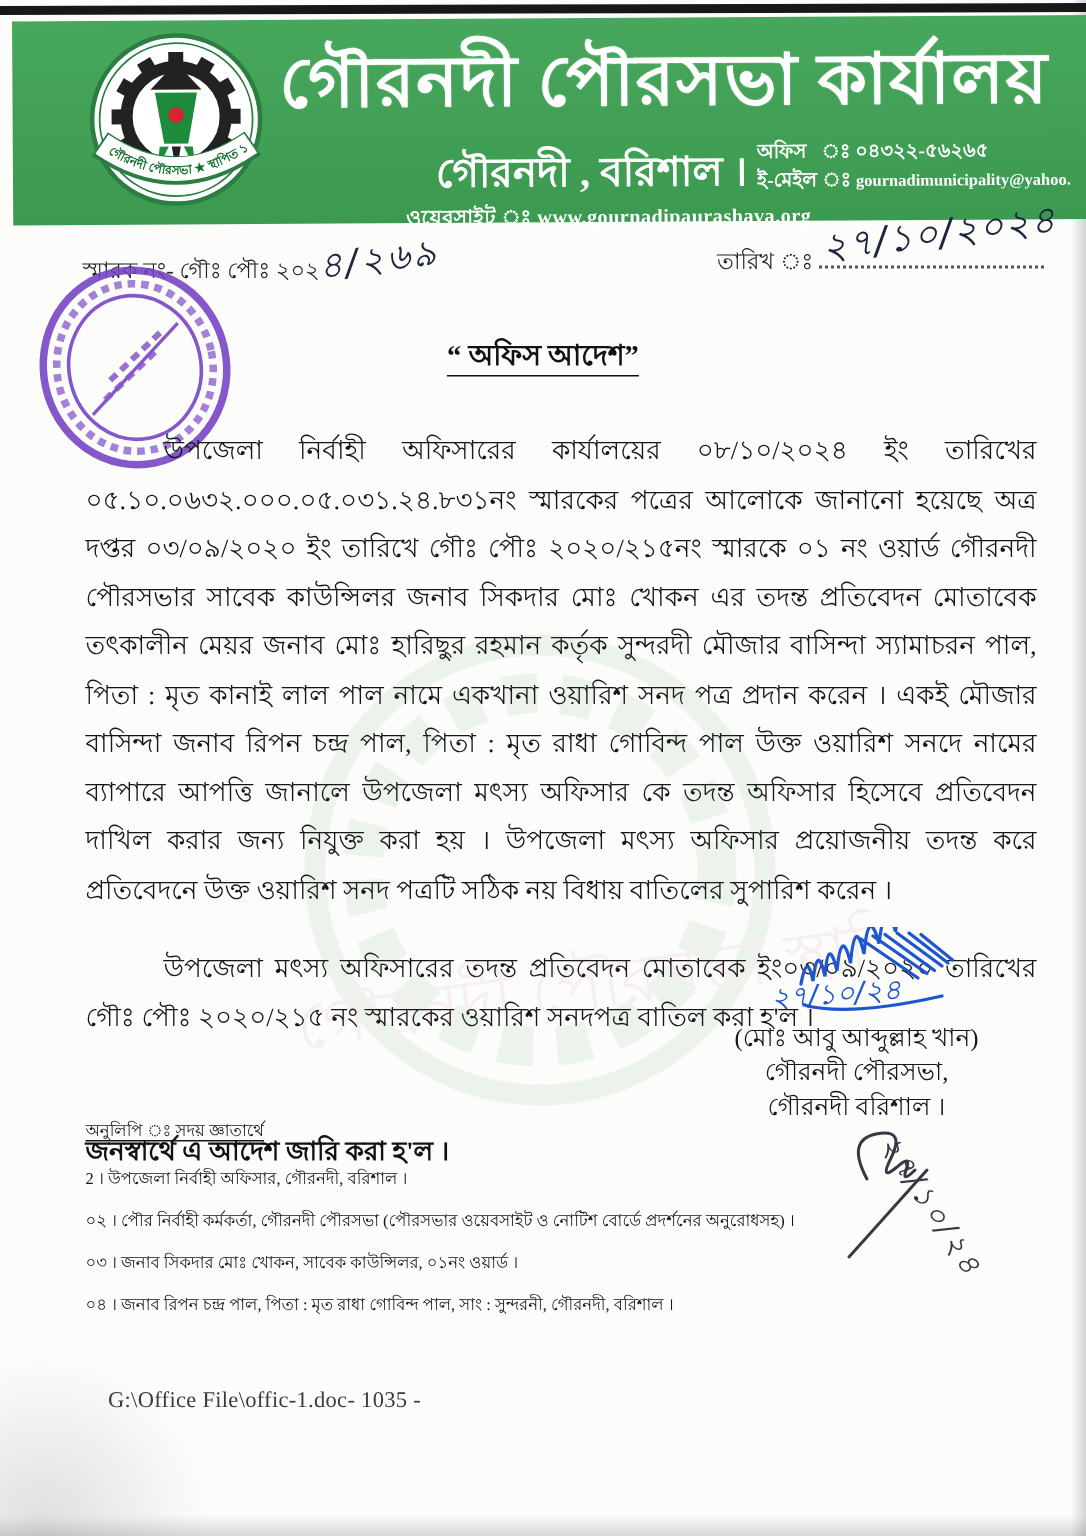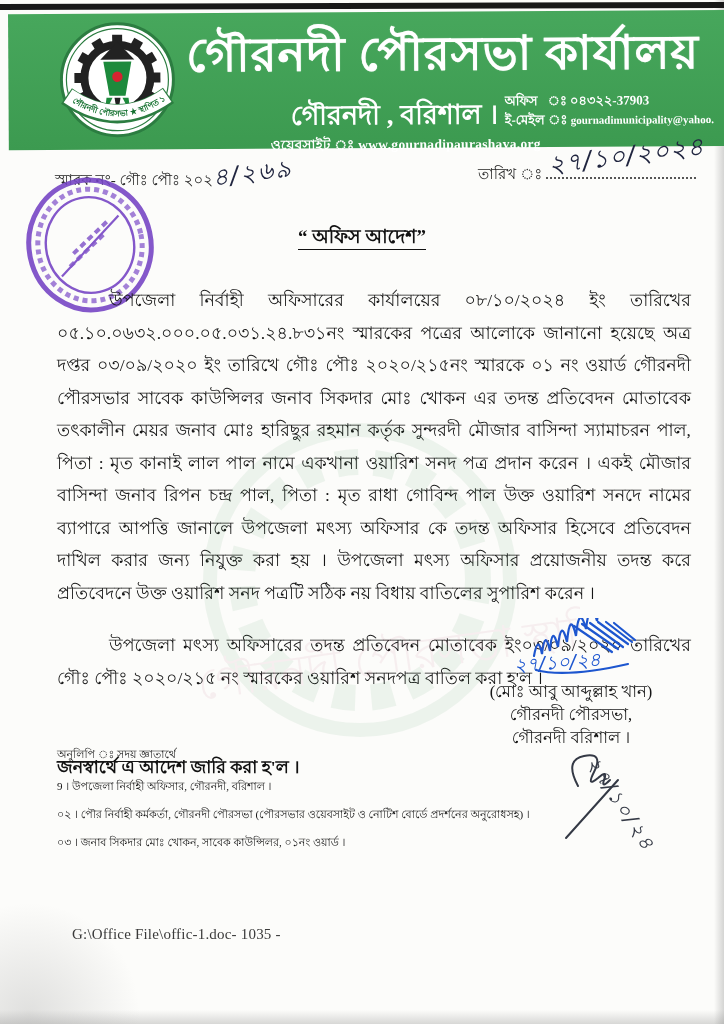--- a/index.html
+++ b/index.html
@@ -141,21 +141,21 @@
       </svg>
     </div>
 
     <div class="lh-title">গৌরনদী পৌরসভা কার্যালয়</div>
     <div class="lh-subtitle">গৌরনদী , বরিশাল ।</div>
 
     <div class="lh-contact">
       <div>
         <span>অফিস</span>&nbsp;&nbsp;
         <span>ঃ</span>
-        <span>০৪৩২২-37903</span>
+        <span>০৪৩২২-৫৬২৬৫</span>
       </div>
       <div>
         <span>ই-মেইল</span>
         <span>ঃ</span>
         <span class="em">gournadimunicipality@yahoo.</span>
       </div>
     </div>
 
     <div class="lh-web">
       <span>ওয়েবসাইট ঃ</span>
@@ -213,23 +213,24 @@
     <div class="sig-lines">
       <div>(মোঃ আবু আব্দুল্লাহ খান)</div>
       <div>গৌরনদী পৌরসভা,</div>
       <div>গৌরনদী বরিশাল ।</div>
     </div>
   </div>
 
   <div class="dist">
     <div class="dist-head">অনুলিপি ঃ সদয় জ্ঞাতার্থে</div>
     <ol>
-      <li>9 । উপজেলা নির্বাহী অফিসার, গৌরনদী, বরিশাল ।</li>
+      <li>2 । উপজেলা নির্বাহী অফিসার, গৌরনদী, বরিশাল ।</li>
       <li>০২ । পৌর নির্বাহী কর্মকর্তা, গৌরনদী পৌরসভা (পৌরসভার ওয়েবসাইট ও নোটিশ বোর্ডে প্রদর্শনের অনুরোধসহ) ।</li>
       <li>০৩ ।  জনাব সিকদার মোঃ খোকন, সাবেক কাউন্সিলর, ০১নং ওয়ার্ড ।</li>
+      <li>০৪ । জনাব রিপন চন্দ্র পাল, পিতা : মৃত রাধা গোবিন্দ পাল, সাং : সুন্দরনী, গৌরনদী, বরিশাল ।</li>
     </ol>
   </div>
 
   <div class="initials">
     <svg width="110" height="130" viewBox="0 0 110 130">
       <g fill="none" stroke="#343945" stroke-width="2" stroke-linecap="round">
         <path d="M30,44 q-14,-26 6,-30 q20,-4 10,16 q-8,16 4,6 q10,-9 6,2 q-3,9 6,0"></path>
         <path d="M18,96 l52,-58"></path>
       </g>
     </svg>

